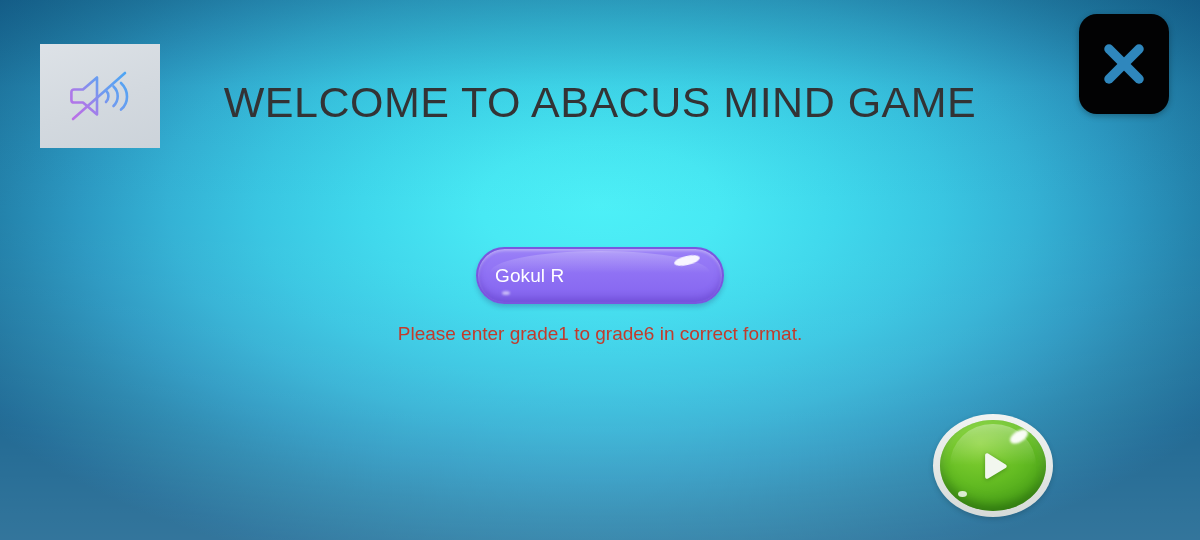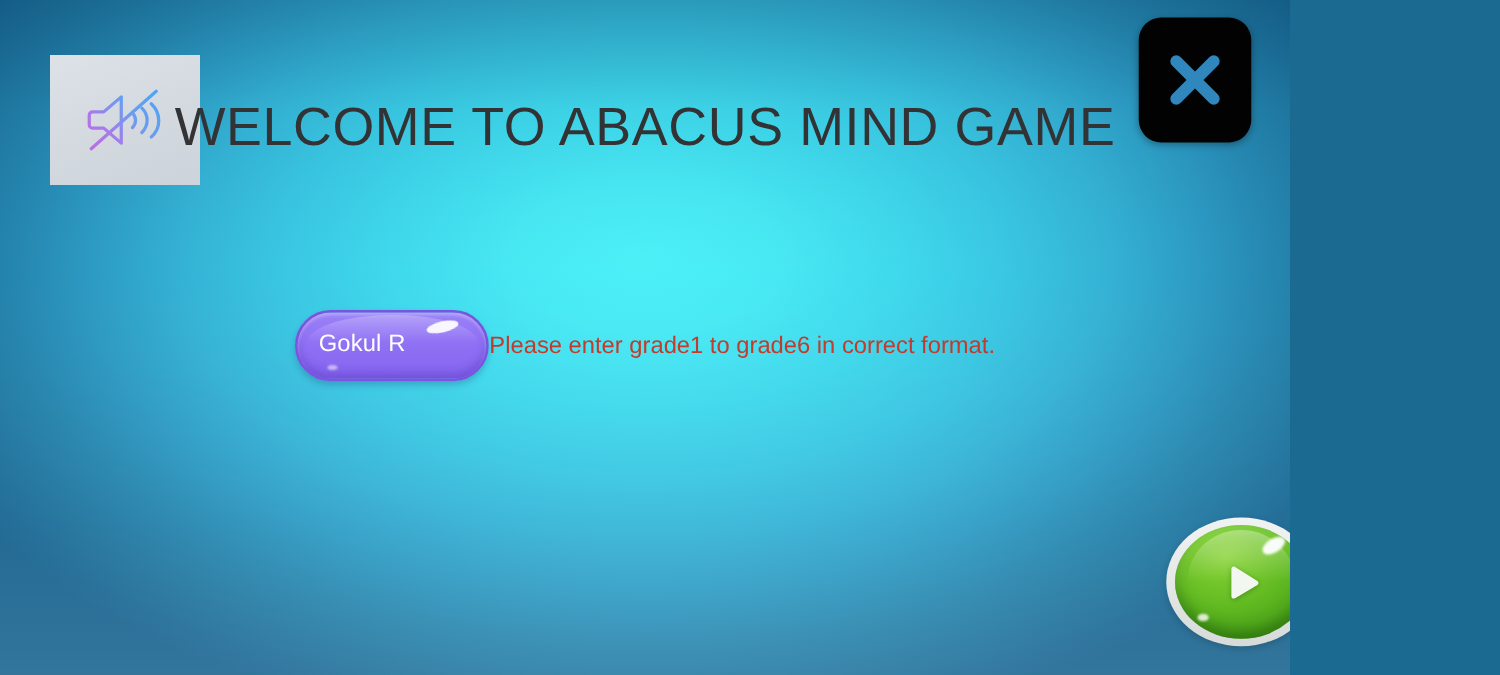--- a/index.html
+++ b/index.html
@@ -13,21 +13,21 @@
   body {
     font-family: "Liberation Sans", sans-serif;
     position: relative;
     background-color: #1a6a92;
   }
 
   
   #game-screen {
     position: absolute;
     inset: 0;
-    width: 1032px;
+    width: 1200px;
     height: 540px;
     background:
       radial-gradient(ellipse 62% 72% at 50% 38%,
         #4df0f7 0%,
         #48e9f4 16%,
         #3fd8ec 32%,
         #39c6e2 46%,
         #34b2d5 58%,
         #2c99c2 70%,
         #2484ad 80%,
@@ -101,21 +101,21 @@
   }
 
   
   #form-stack {
     position: absolute;
     left: 50%;
     transform: translateX(-50%);
     top: 247px;
     width: 560px;
     display: flex;
-    flex-direction: row;
+    flex-direction: column;
     align-items: center;
   }
 
   
   .pill-input {
     position: relative;
     width: 248px;
     height: 57px;
     border-radius: 30px;
     background: linear-gradient(to bottom,

